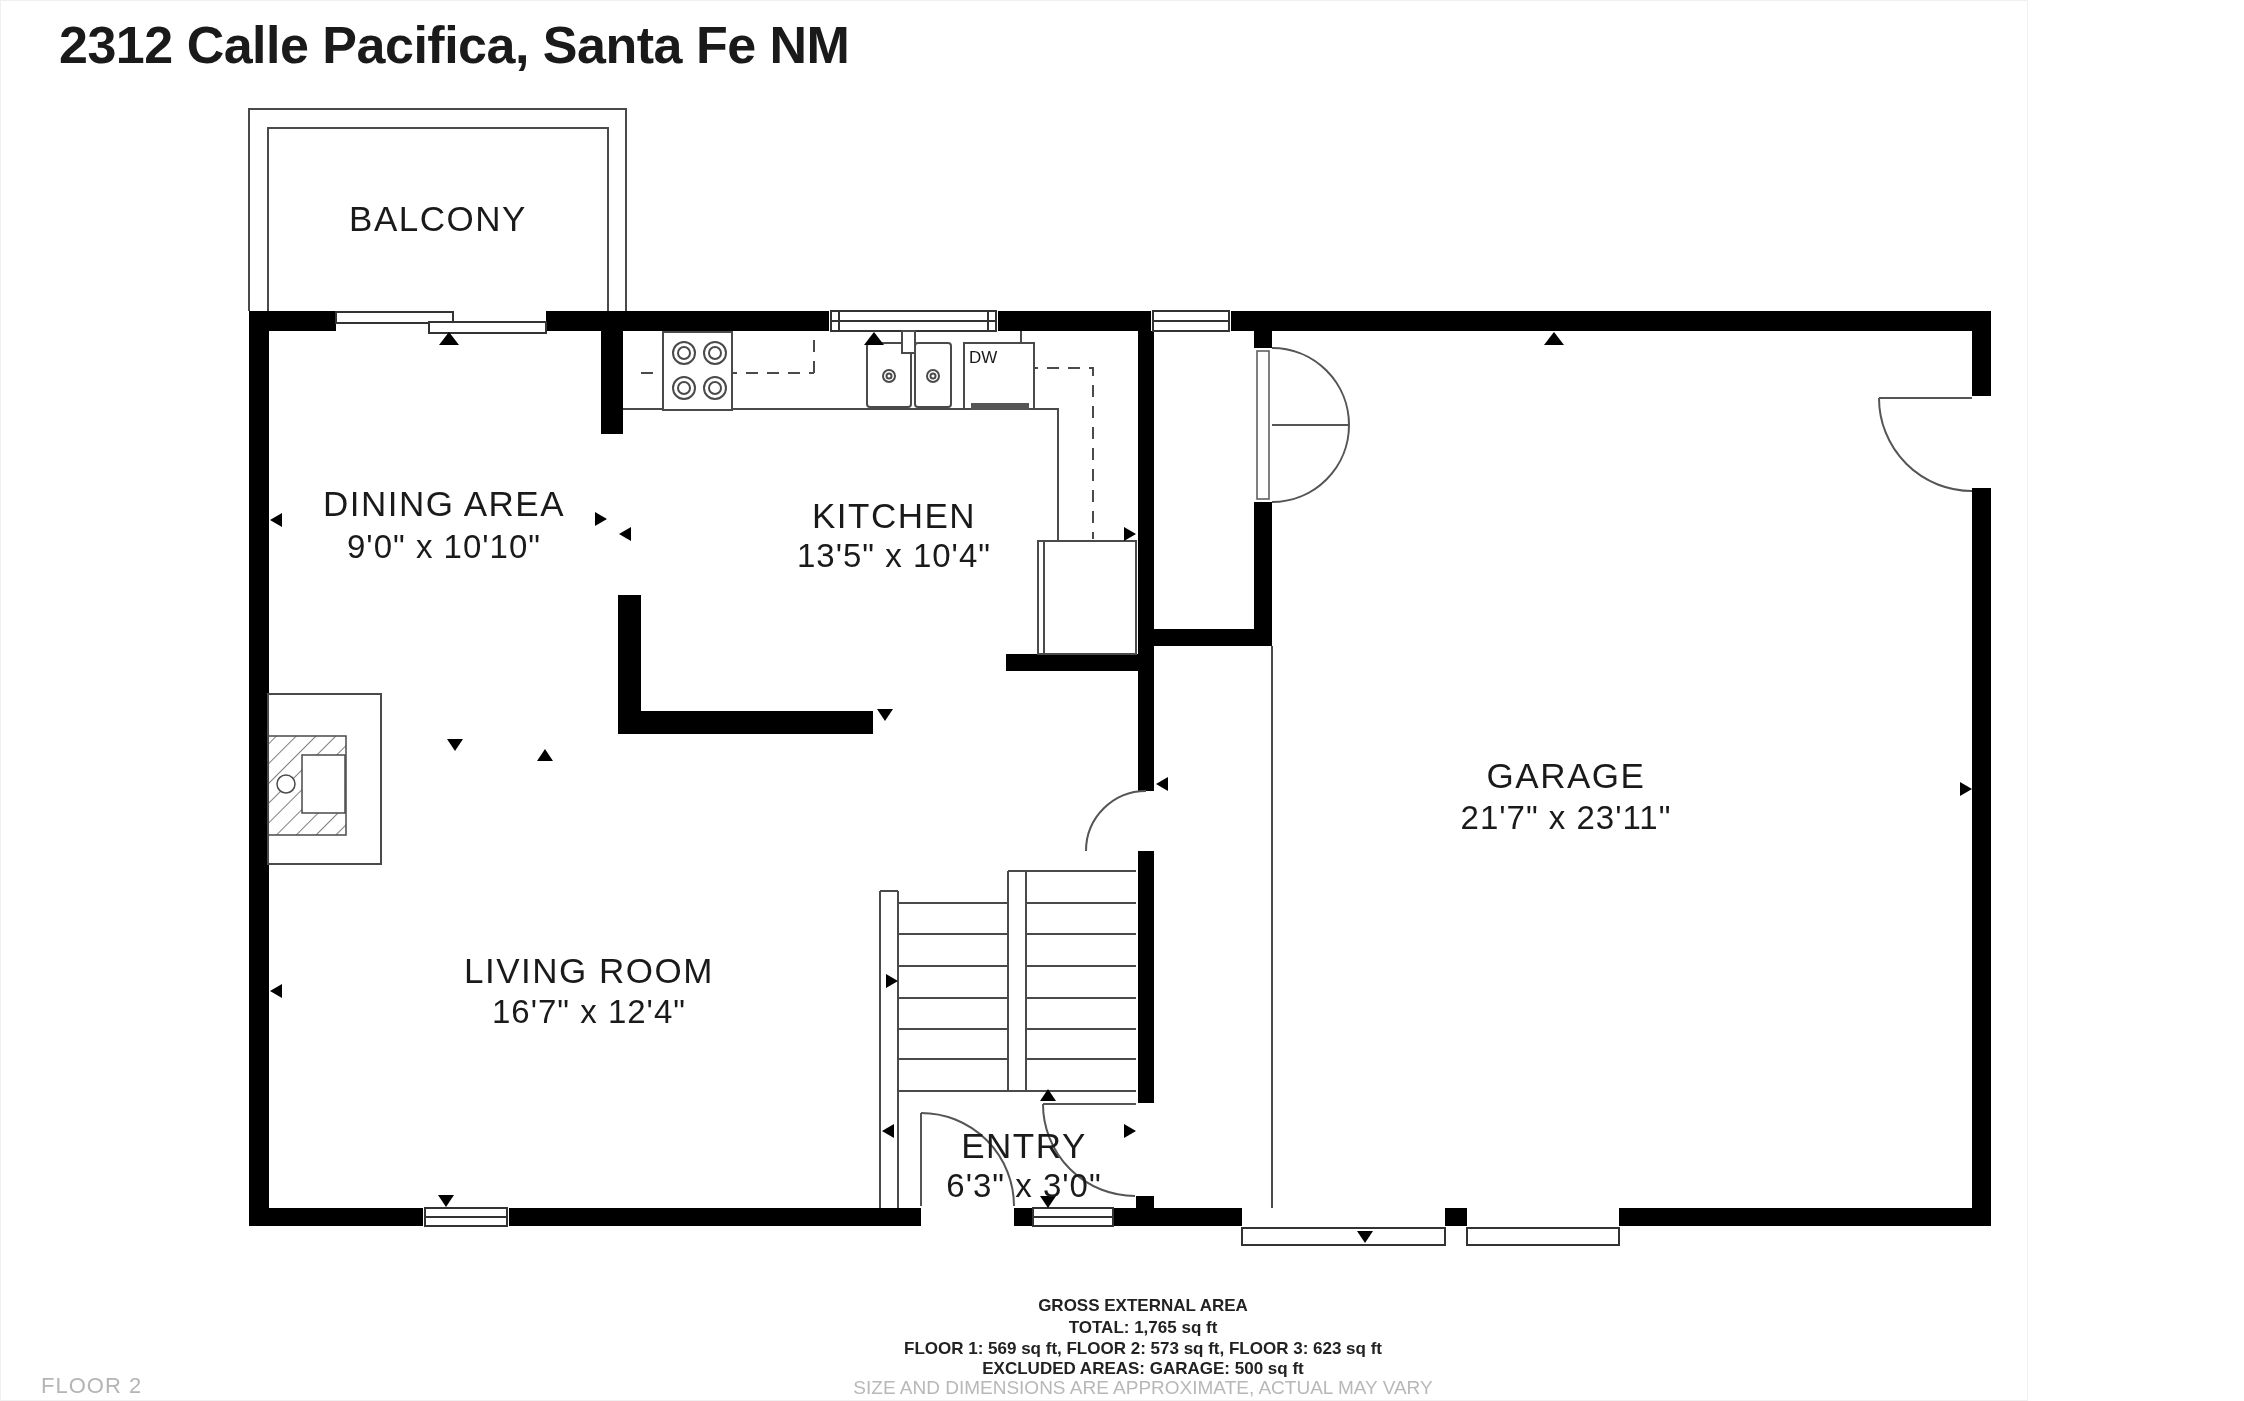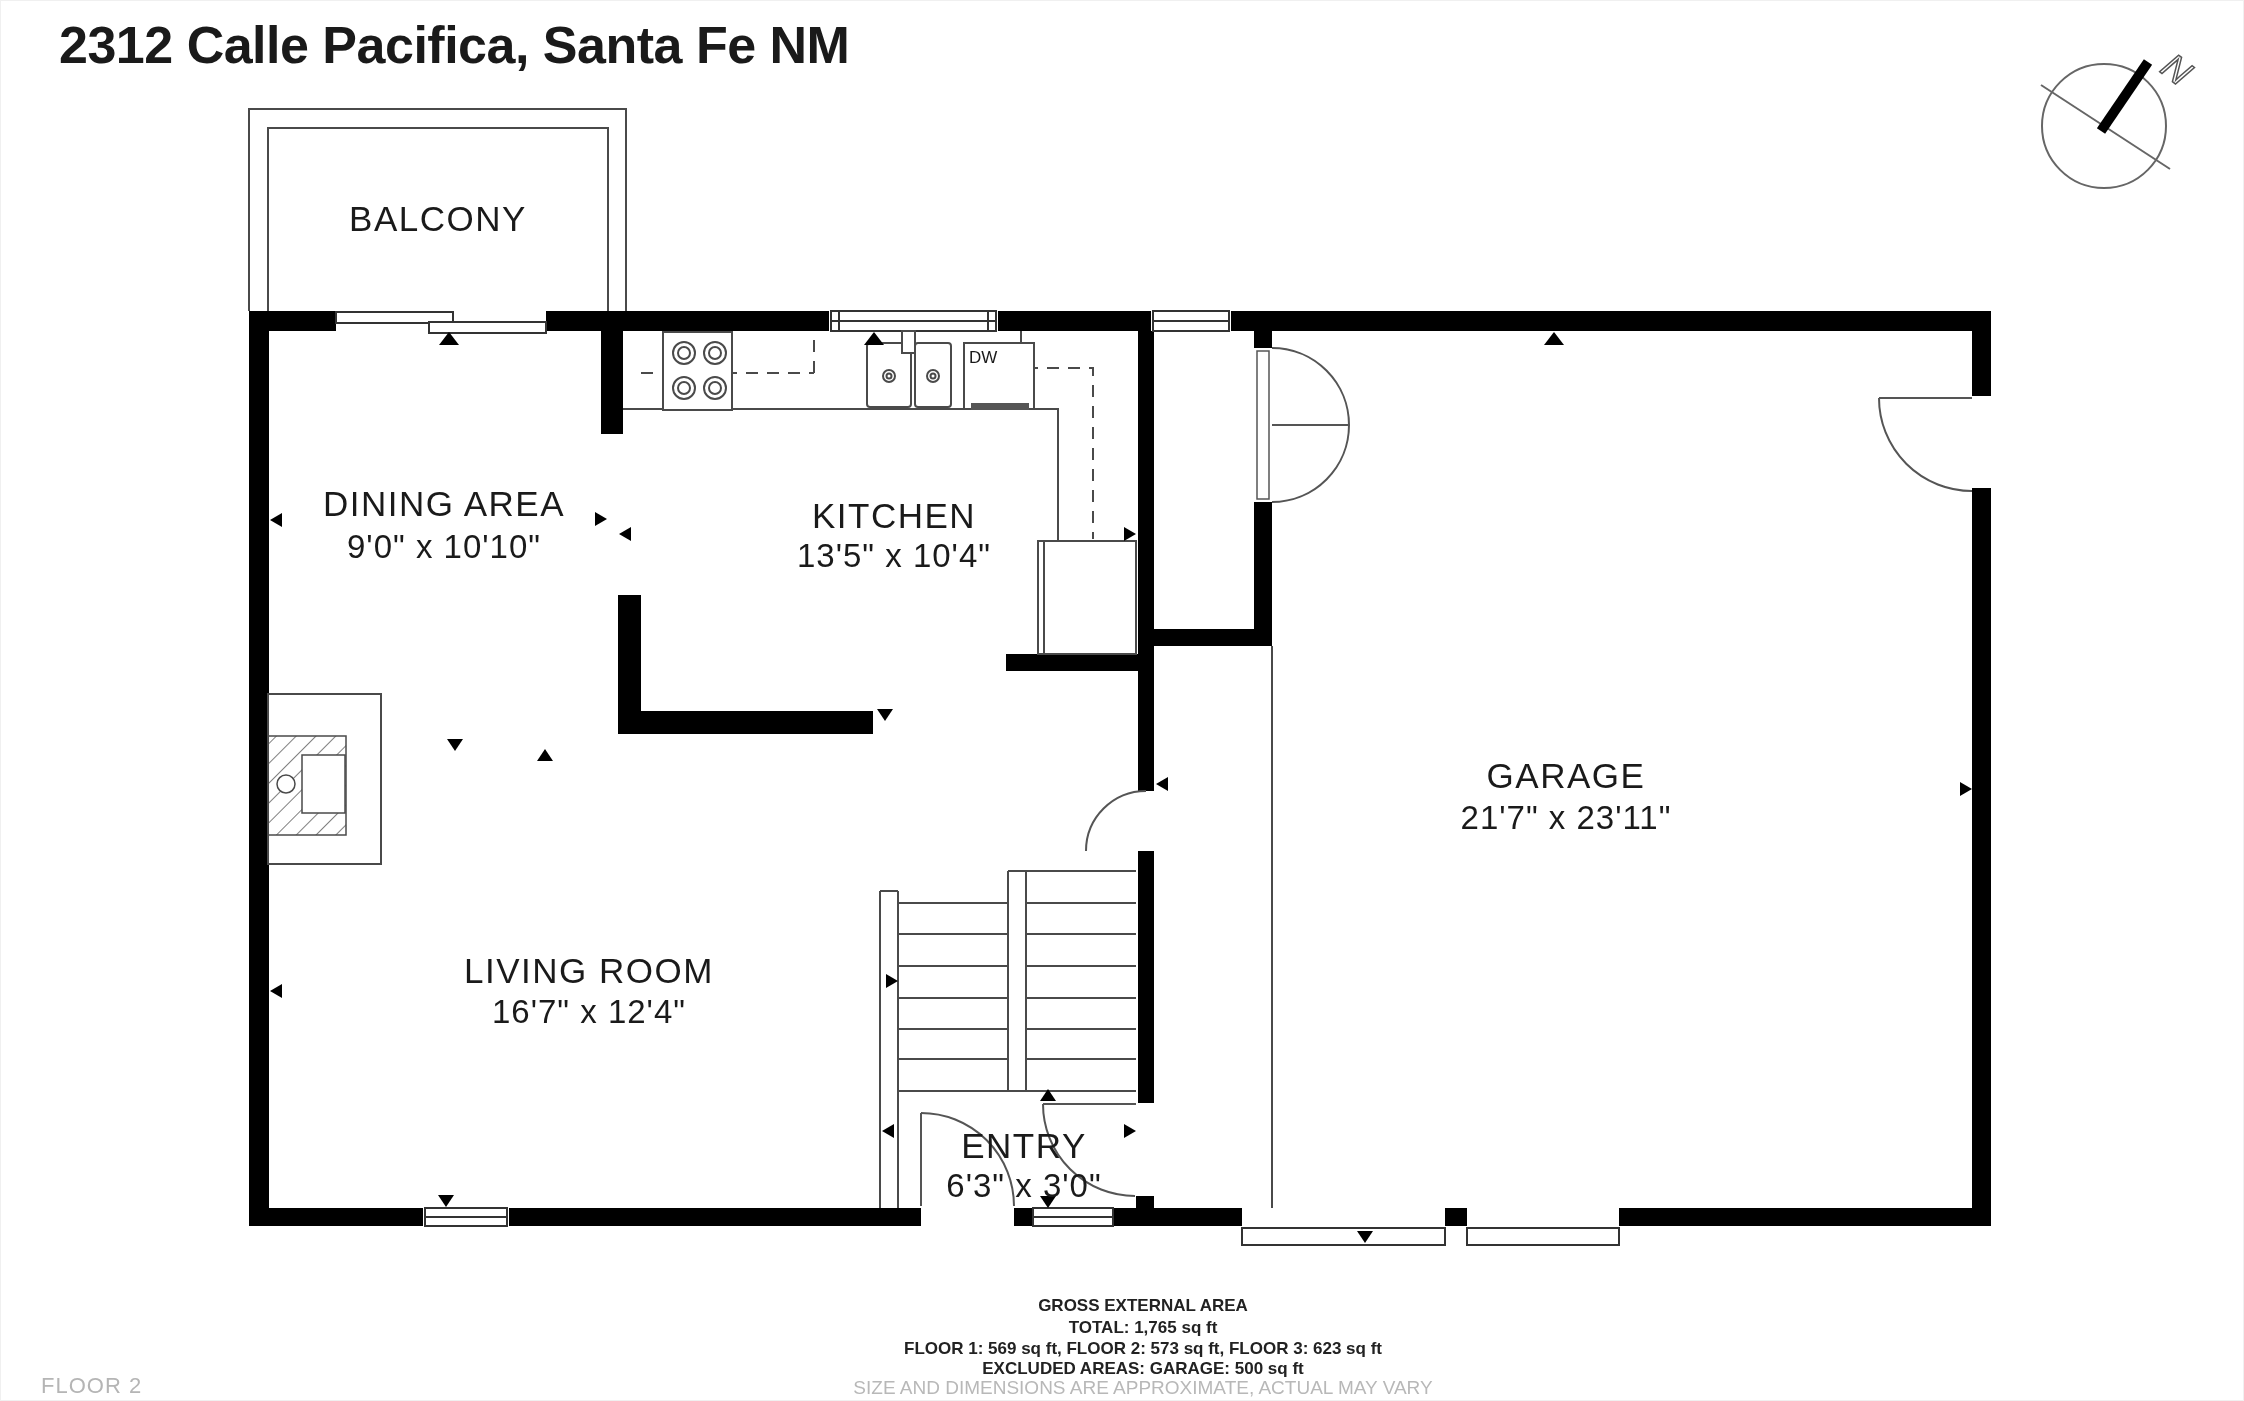--- a/index.html
+++ b/index.html
@@ -1,16 +1,16 @@
 <!DOCTYPE html>
 <html><head>
 <meta charset="utf-8">
 <style>
   html,body{margin:0;padding:0;background:#ffffff;}
-  .page{position:relative;width:2244px;height:1401px;background:#fff;overflow:hidden;
+  .page{position:relative;width:2028px;height:1401px;background:#fff;overflow:hidden;
         font-family:"Liberation Sans",sans-serif;border:1px solid #f0f0f0;box-sizing:border-box;padding-left:44px;}
   svg{position:absolute;left:0;top:0;}
   text{fill:#1a1a1a;}
   .room-name{font-size:35px;letter-spacing:1.5px;}
   .room-dims{font-size:33px;letter-spacing:1px;}
   .title{font-size:52px;font-weight:600;letter-spacing:-0.5px;}
   .dw-label{font-size:17px;}
   .footer-line{font-size:17px;font-weight:700;text-anchor:middle;fill:#222;}
   .footer-muted{font-size:19px;font-weight:400;text-anchor:middle;fill:#b8b8b8;}
   .floor-label{font-size:22px;fill:#b5b5b5;letter-spacing:1px;}

